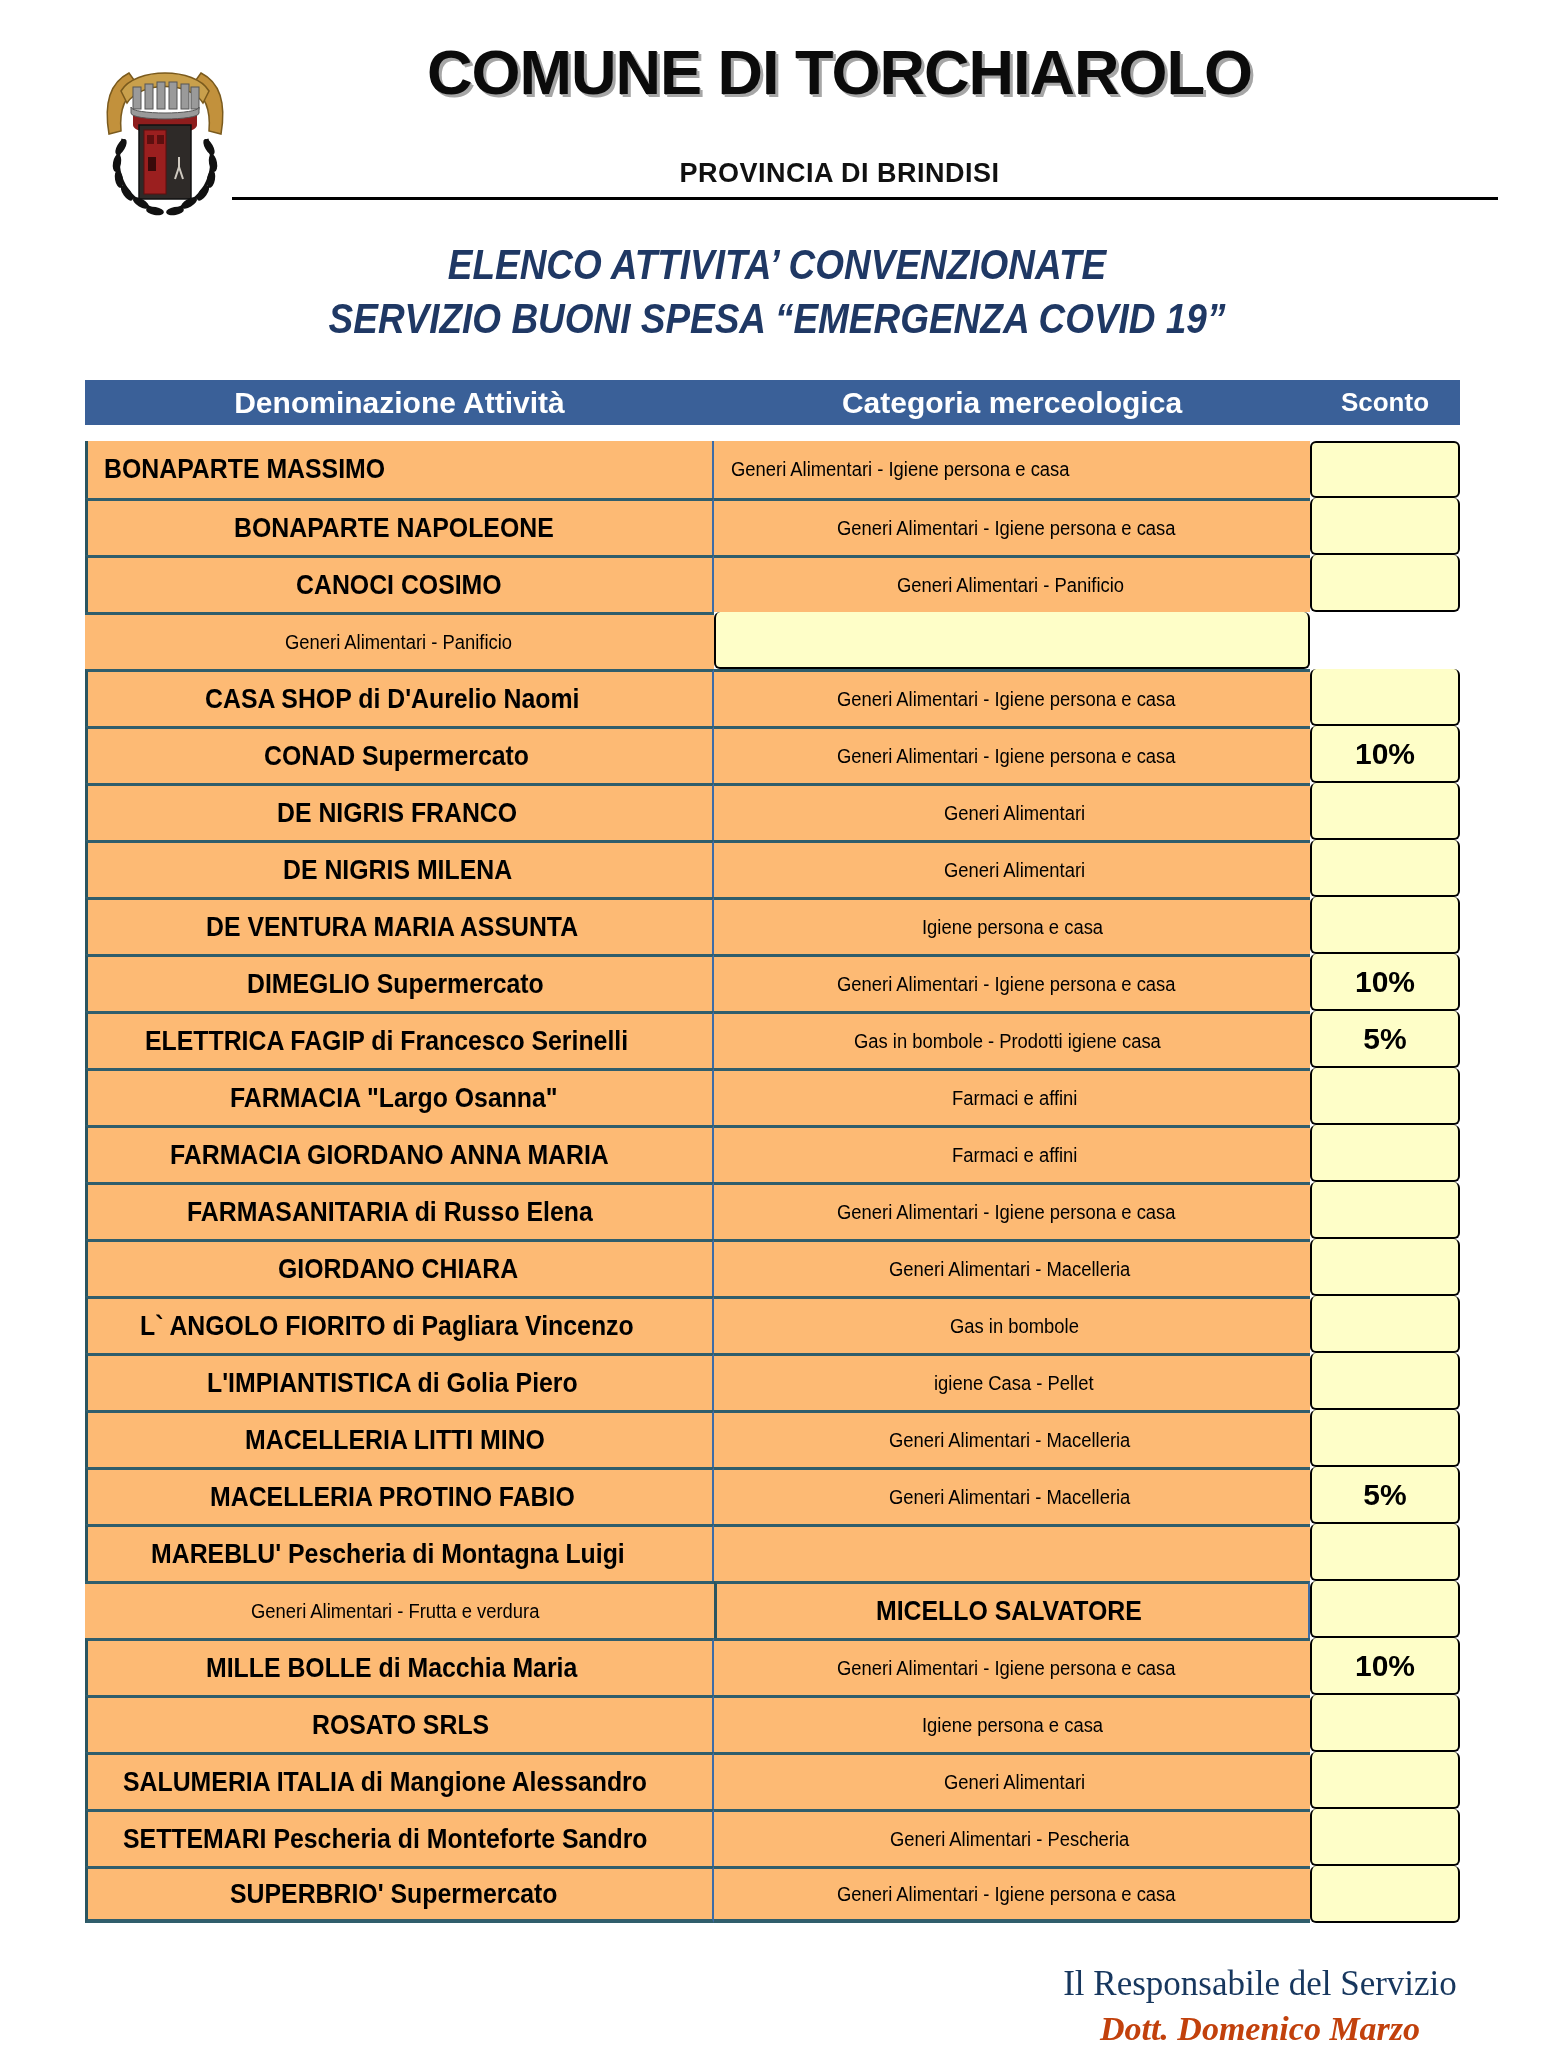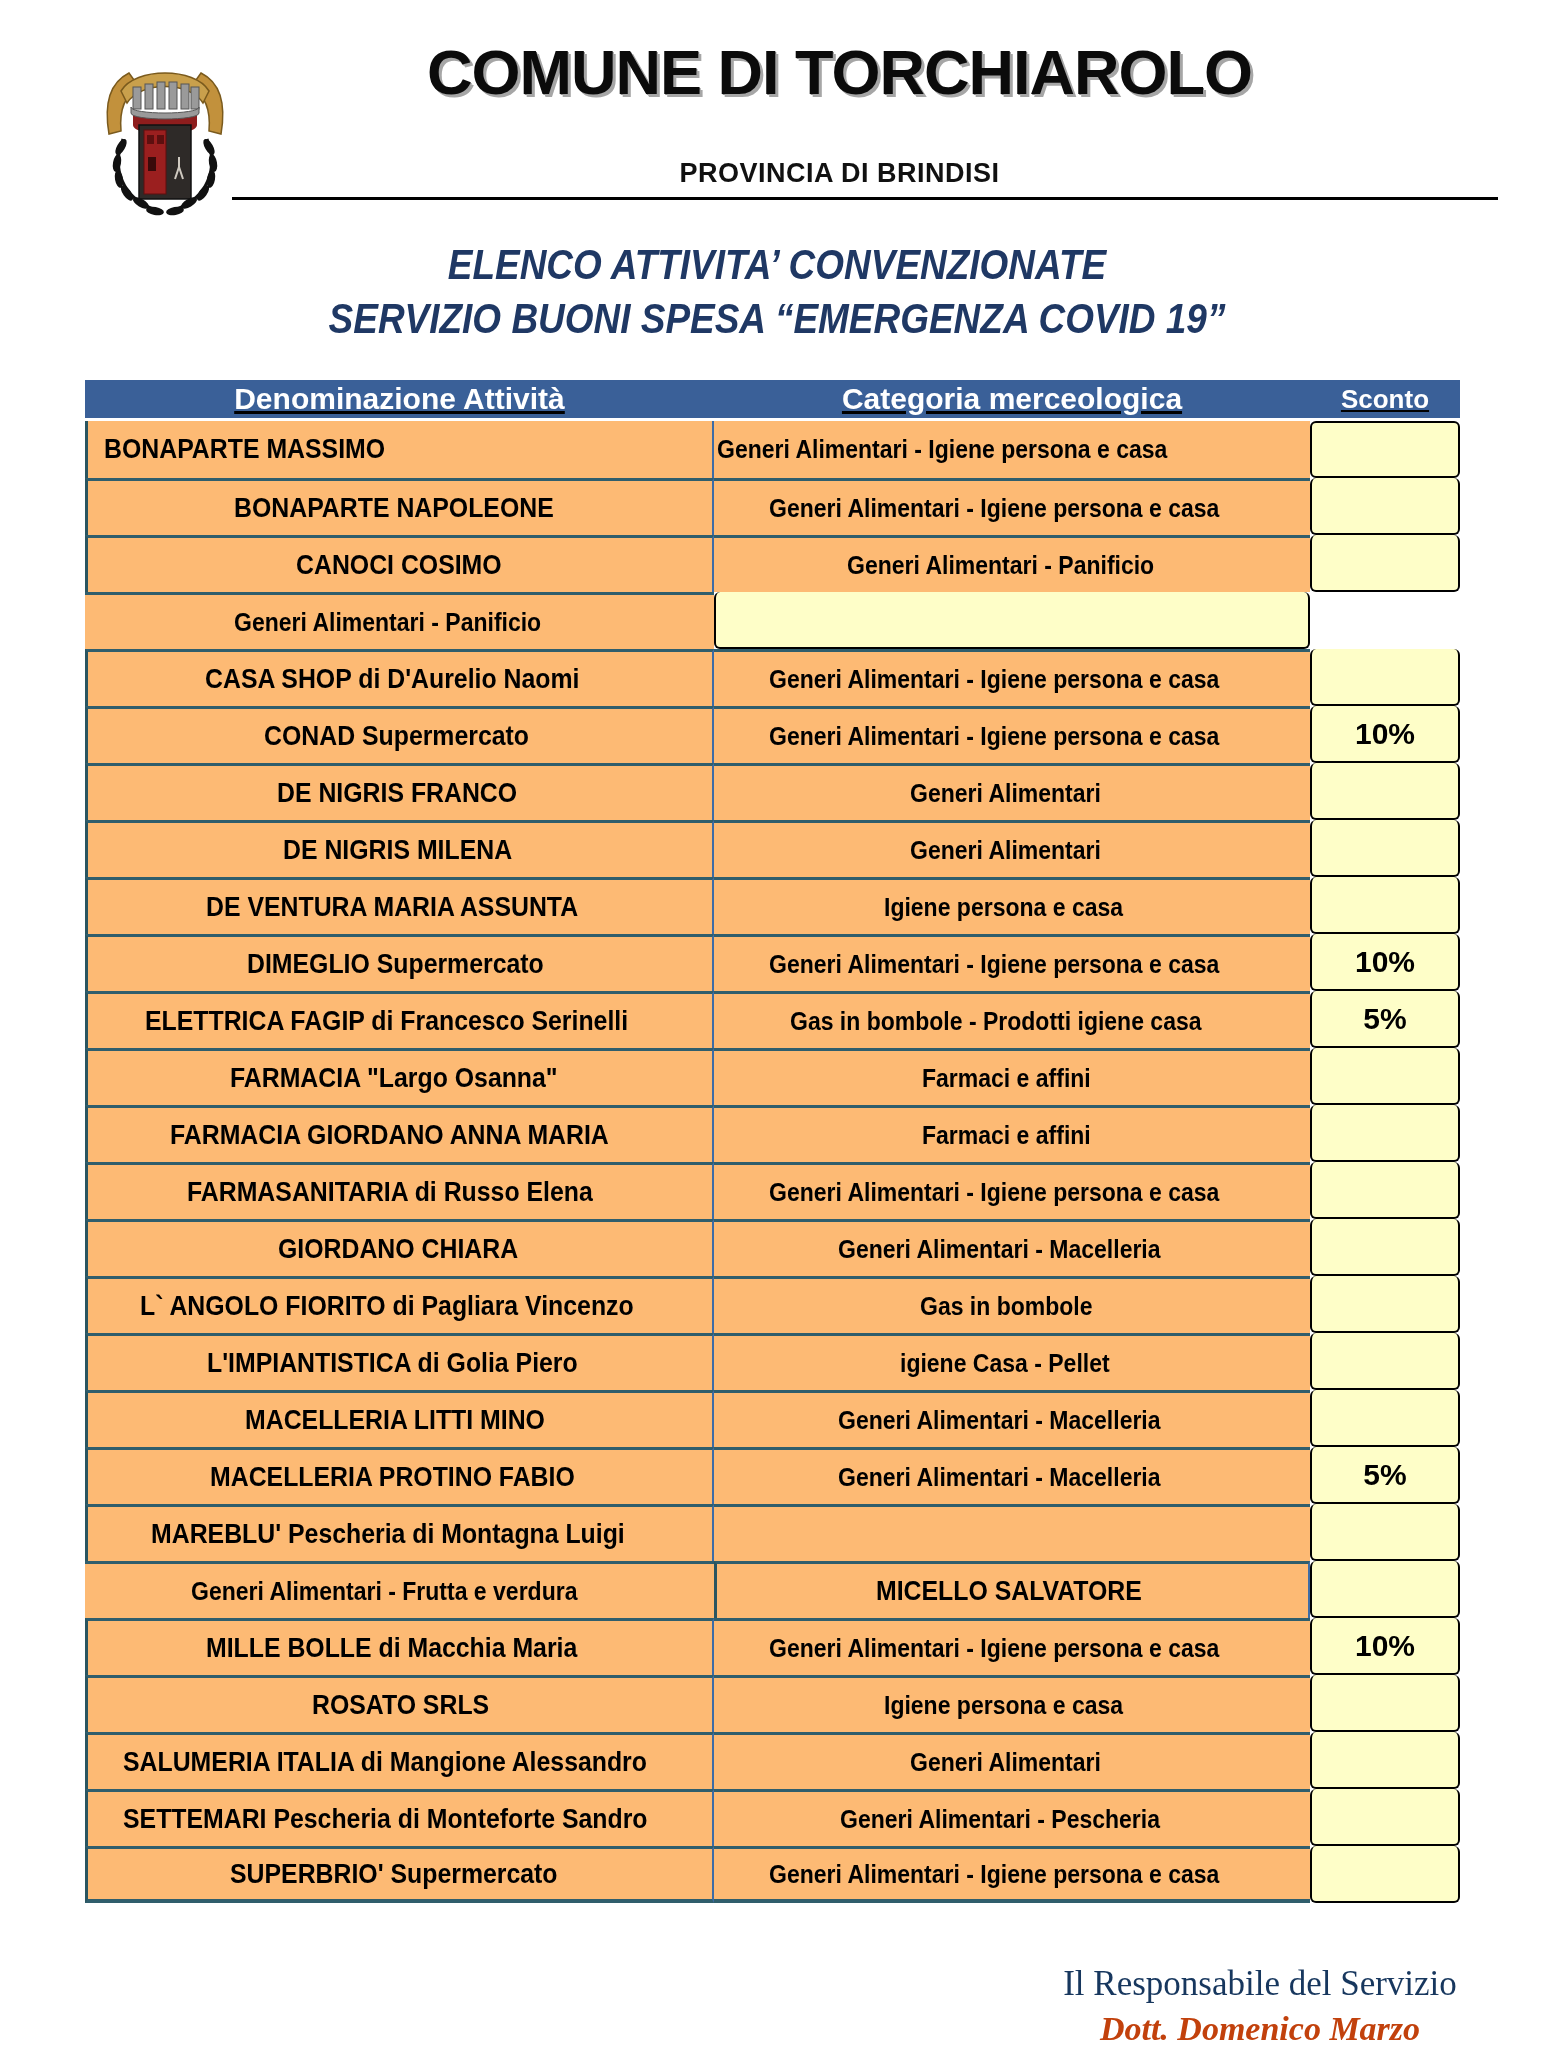--- a/index.html
+++ b/index.html
@@ -46,39 +46,39 @@
   }
   .doc-title.l1 { top:241px; }
   .doc-title.l2 { top:295px; }
 
   
   .tbl { position:absolute; left:85px; top:380px; width:1375px; }
   .thead, .trow {
     display:grid;
     grid-template-columns:629px 596px 150px;
   }
-  .thead { height:38px; background:#3A6098; margin-bottom:3px;text-decoration:underline; }
+  .thead { height:45px; background:#3A6098; margin-bottom:16px; }
   .th {
     display:flex; align-items:center; justify-content:center;
     color:#fff; font-weight:bold; font-size:30px;
   }
   .th.sconto { font-size:26px; }
 
   .trow { height:57px; }
   .cell { box-sizing:border-box; height:100%; display:flex; align-items:center; }
   .c-name, .c-cat { background:#fdba74; overflow:hidden; }
   .c-name {
     border-left:3px solid #2A5560;
     border-right:2px solid #3E6CA5;
     padding-left:16px;
     font-weight:bold; font-size:27px; color:#000;
   }
   .c-cat {
-    padding-left:3px;
-    font-weight:bold; font-size:25px; color:#000;
+    padding-left:17px;
+    font-weight:normal; font-size:20px; color:#000;
   }
   .condensed { transform:scaleX(0.92); transform-origin:left center; white-space:nowrap; }
   .c-disc {
     background:#FEFEC8;
     border-left:2px solid #000; border-right:2px solid #000; border-bottom:2px solid #000;
     justify-content:center;
     font-weight:bold; font-size:30px; color:#000;border-radius:6px;
   }
   .trow:first-child .c-disc { border-top:2px solid #000; }
   .trow + .trow .c-name, .trow + .trow .c-cat { border-top:3px solid #305E6C;justify-content:center; }

